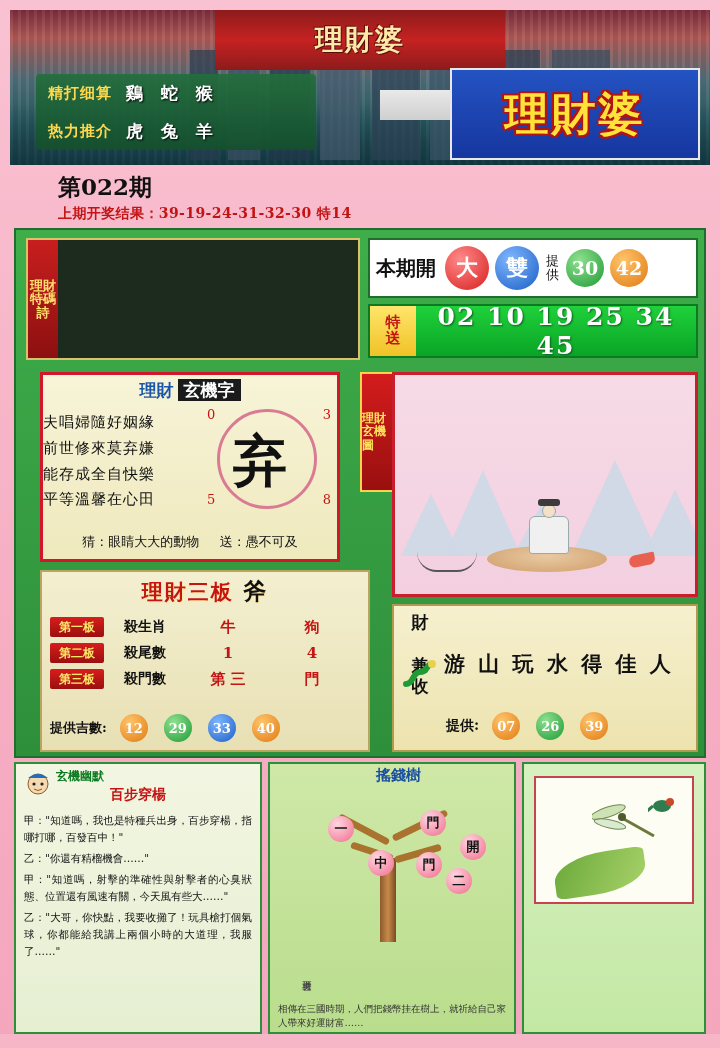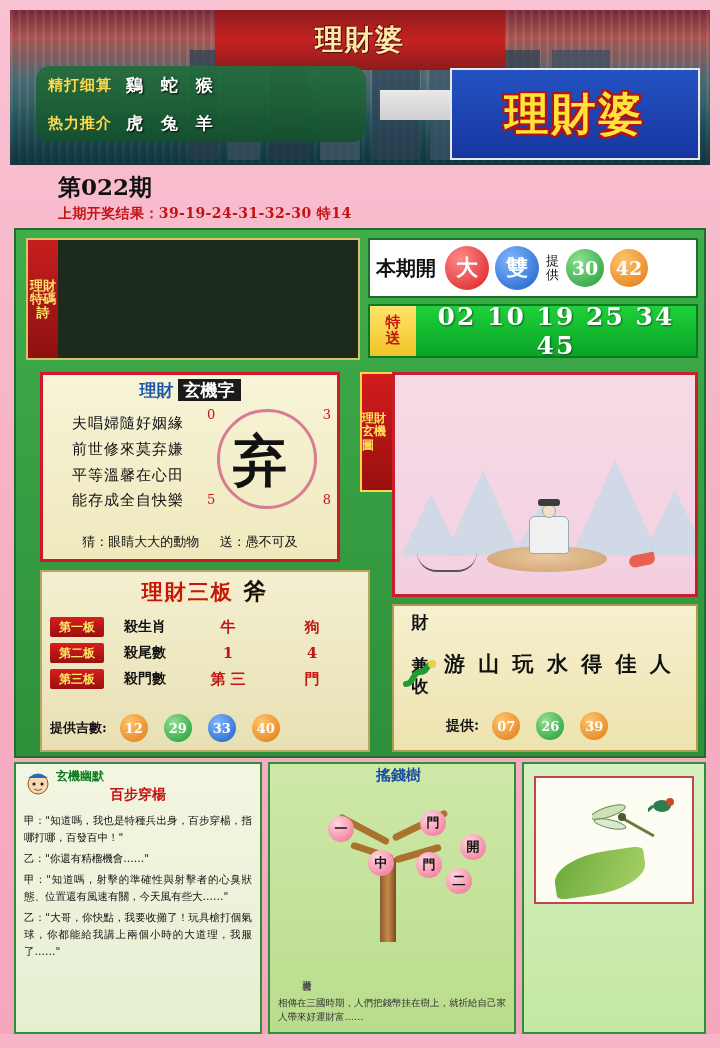--- a/index.html
+++ b/index.html
@@ -51,23 +51,23 @@
     font-family:"DejaVu Serif","Liberation Serif",serif;
     font-weight:bold; font-size:28px; color:#ffe9a8;
     text-shadow:1px 1px 0 #5a0d0d, -1px -1px 0 #5a0d0d;
     letter-spacing:2px;
   }
   .ph-box {
     position:absolute; left:370px; top:80px; width:160px; height:30px;
     background:linear-gradient(180deg,#e9e9e9,#cfcfcf);
   }
   .greenbar {
-    position:absolute; left:26px; top:56px; width:330px; height:76px;
+    position:absolute; left:26px; top:64px; width:280px; height:76px;
     background:linear-gradient(180deg, rgba(35,110,60,.92), rgba(20,80,45,.92));
-    border-radius:14px;
+    border-radius:4px;
   }
   .greenbar .row {
     display:flex; align-items:center; height:38px; padding-left:12px; gap:14px;
     font-family:"DejaVu Serif","Liberation Serif",serif;
   }
   .greenbar .lbl { color:#ffd84d; font-size:15px; font-weight:bold; letter-spacing:1px; }
   .greenbar .ani { color:#ffffff; font-size:17px; font-weight:bold; letter-spacing:6px;
                    text-shadow:1px 1px 2px #000; }
   .logo-box {
     position:absolute; right:10px; top:58px; width:250px; height:92px;
@@ -138,22 +138,22 @@
              display:flex; align-items:center; justify-content:center; line-height:1.05; text-align:center; }
   .sp .nums { flex:1; text-align:center; font-family:"DejaVu Serif",serif; font-weight:bold;
               font-size:25px; color:#fff; letter-spacing:2px; text-shadow:1px 1px 2px #0a5c18; }
   
   .xj { position:absolute; left:24px; top:142px; width:300px; height:190px;
         background:linear-gradient(180deg,#f7f4d8,#efe9bd); border:3px solid #d0182a; }
   .xj-head { text-align:center; padding-top:4px; }
   .xj-head .a { font-family:"DejaVu Serif",serif; font-size:17px; font-weight:bold; color:#1a55a8; }
   .xj-head .b { font-family:"DejaVu Serif",serif; font-size:17px; font-weight:bold; color:#fff;
                 background:#1b1b1b; padding:1px 6px; margin-left:4px; }
-  .xj-poem { position:absolute; left:29px; top:36px; width:160px;
-             font-family:Liberation Serif, serif; font-size:15px; color:#111;
+  .xj-poem { position:absolute; left:0; top:36px; width:160px;
+             font-family:Liberation Mono, monospace; font-size:15px; color:#111;
              line-height:1.72; letter-spacing:1px; }
   .xj-circle { position:absolute; right:8px; top:32px; width:118px; height:104px; }
   .xj-circle .ring { position:absolute; left:6px; top:2px; width:100px; height:100px;
                      border:3px solid #d87b93; border-radius:50%; }
   .xj-circle .word { position:absolute; left:22px; top:18px; font-family:"DejaVu Serif",serif;
                      font-size:54px; font-weight:bold; color:#111; }
   .xj-circle .n { position:absolute; font-family:"DejaVu Serif",serif; font-size:13px; color:#c41414; }
   .xj-bottom { position:absolute; left:0; right:0; bottom:8px; text-align:center;
                font-family:"DejaVu Serif",serif; font-size:13px; color:#111; }
   
@@ -229,21 +229,21 @@
   .b2-title { text-align:center; font-family:"DejaVu Serif",serif; font-size:15px;
               font-weight:bold; color:#1a4fa0; padding-top:2px;padding-left:13px; }
   .tree { position:absolute; left:40px; top:28px; width:170px; height:150px; }
   .tree .trunk { position:absolute; left:70px; bottom:0; width:16px; height:84px;
                  background:linear-gradient(90deg,#8b5a2b,#c98a4b,#7a4a22); }
   .tree .br { position:absolute; background:#a9732f; height:7px; border-radius:4px; }
   .b2-c { position:absolute; width:26px; height:26px; border-radius:50%;
           background:radial-gradient(circle at 35% 30%,#ffd6e0,#f06c8e);
           display:flex; align-items:center; justify-content:center;
           font-family:"DejaVu Serif",serif; font-size:13px; font-weight:bold; color:#111; }
-  .b2-txt { position:absolute; left:8px; right:8px; bottom:8px;
+  .b2-txt { position:absolute; left:8px; right:8px; bottom:2px;
             font-family:"DejaVu Serif",serif; font-size:9.5px; color:#333; line-height:1.5; }
   .b3 { position:absolute; left:522px; top:762px; width:184px; height:272px;
         background:linear-gradient(180deg,#d7f0c0,#c3e8a4); border:2px solid #2e8f3b; }
   .b3-inner { position:absolute; left:10px; top:12px; width:160px; height:128px;
               background:#fdfdf4; border:2px solid #c7434f; }
   .dragonfly { position:absolute; left:56px; top:18px; width:64px; height:50px; }
   .leafA { position:absolute; left:18px; bottom:8px; width:92px; height:42px;
            background:linear-gradient(120deg,#6aa83a,#a9d36a); border-radius:60% 10% 60% 10%;
            transform:rotate(-8deg); }
   .bird { position:absolute; right:14px; top:16px; width:30px; height:24px; }
@@ -305,22 +305,22 @@
       <div class="nums">02 10 19 25 34 45</div>
     </div>
 
     <div class="xj">
       <div class="xj-head">
         <span class="a">理財</span><span class="b">玄機字</span>
       </div>
       <div class="xj-poem">
         <div>夫唱婦隨好姻緣</div>
         <div>前世修來莫弃嫌</div>
+        <div>能存成全自快樂</div>
         <div>平等溫馨在心田</div>
-        <div>能存成全自快樂</div>
       </div>
       <div class="xj-circle">
         <div class="ring"></div>
         <div class="word">弃</div>
         <div class="n" style="left:-4px;top:0">0</div>
         <div class="n" style="right:-2px;top:0">3</div>
         <div class="n" style="left:-4px;bottom:4px">5</div>
         <div class="n" style="right:-2px;bottom:4px">8</div>
       </div>
       <div class="xj-bottom">

